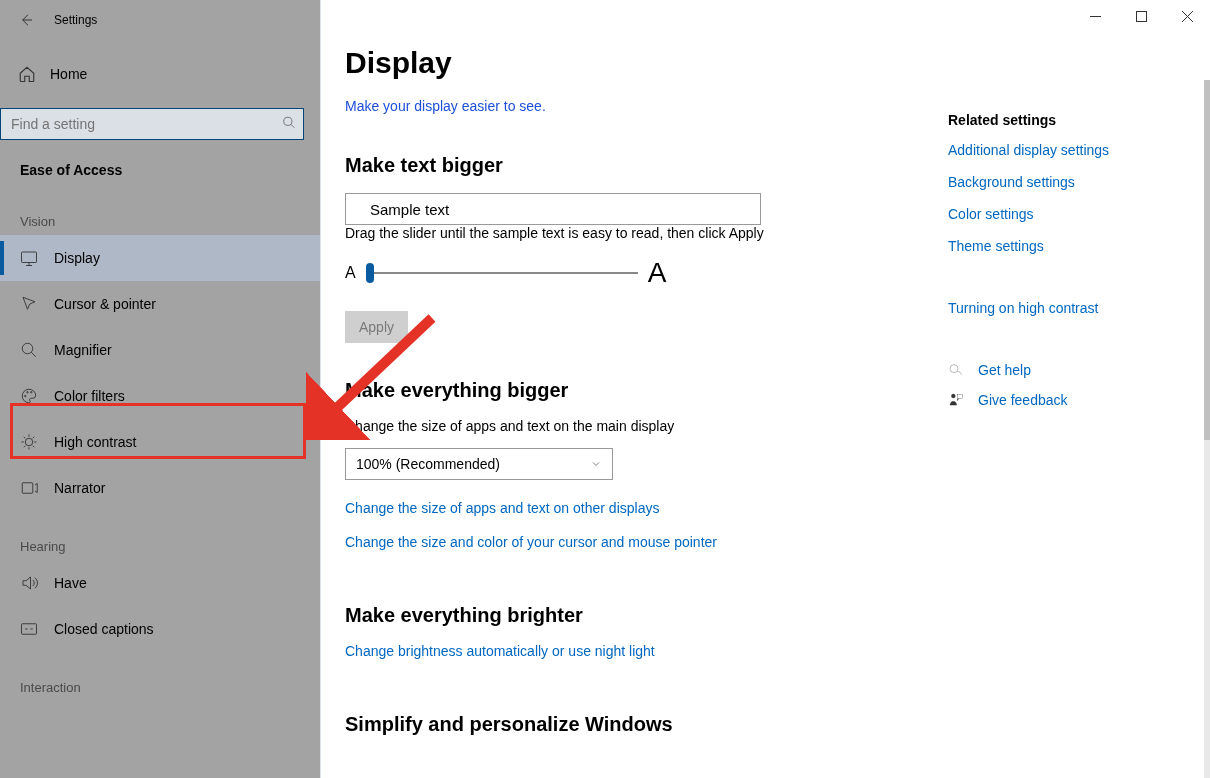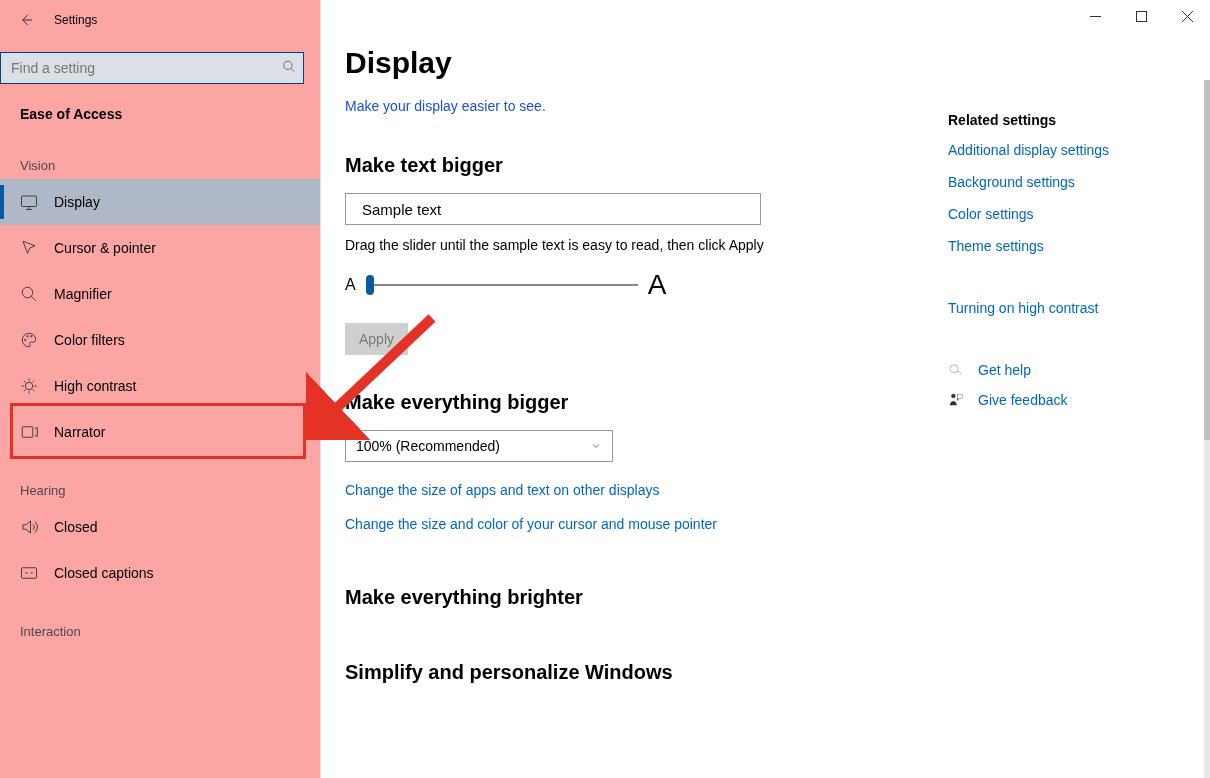--- a/index.html
+++ b/index.html
@@ -1,18 +1,18 @@
 <!DOCTYPE html>
 <html><head>
 <meta charset="utf-8">
 <style>
 *{box-sizing:border-box;margin:0;padding:0;font-family:"Segoe UI",sans-serif}
 body{width:1210px;height:778px;overflow:hidden;background:#fff;position:relative;font-size:14px;color:#000}
 .window{display:flex;height:100%}
-.sidebar{width:320px;background:#fca5a5;flex-shrink:0;position:relative}
+.sidebar{width:320px;background:#a3a3a3;flex-shrink:0;position:relative}
 .titlebar-left{display:flex;align-items:center;height:40px;padding:0 16px;gap:18px}
 .back-arrow{width:20px;height:20px;display:flex;align-items:center;justify-content:center;cursor:pointer}
 .back-arrow svg{width:16px;height:16px;stroke:#333;fill:none;stroke-width:1.5}
 .title-left{font-size:12px}
 .home-row{display:flex;align-items:center;gap:14px;padding:0 18px;height:44px;margin-top:12px;cursor:pointer}
 .home-row svg{width:18px;height:18px;stroke:#333;fill:none;stroke-width:1.5}
 .home-label{font-size:14px}
 .search-wrap{padding:12px 16px 0 0}
 .search{width:100%;height:32px;border:1px solid #00467a;background:#dbe0e7;padding:0 30px 0 10px;font-size:14px;color:#555;position:relative}
 .search-row{position:relative}
@@ -26,21 +26,21 @@
 .nav-item svg{width:18px;height:18px;stroke:#333;fill:none;stroke-width:1.2}
 .nav-label{font-size:14px}
 .content{flex:1;display:flex;position:relative;overflow:hidden}
 .titlebar-right{position:absolute;top:0;right:0;display:flex}
 .tb-btn{width:46px;height:32px;display:flex;align-items:center;justify-content:center;cursor:pointer}
 .tb-btn svg{width:11px;height:11px;stroke:#333;fill:none;stroke-width:1}
 .main{flex:1;padding:46px 30px 20px 24px;overflow-y:auto;border-left:1px solid #dde2e9}
 .page-title{font-size:30px;font-weight:600;margin-bottom:18px}
 .page-sub{font-size:14px;color:#1d4ed8;margin-bottom:40px}
 h2.sec{font-size:20px;font-weight:600;margin-bottom:16px}
-.sample-box{border:1px solid #999;width:416px;height:32px;display:flex;align-items:center;padding:0 16px;font-size:15px;margin-bottom:12px}
+.sample-box{border:1px solid #999;width:416px;height:32px;display:flex;align-items:center;padding:0 24px;font-size:15px;margin-bottom:0}
 .slider-help{font-size:14px;margin-bottom:16px}
 .slider-row{display:flex;align-items:center;gap:10px;margin-bottom:22px}
 .small-a{font-size:16px;font-weight:400}
 .big-a{font-size:28px;font-weight:400}
 .slider{width:272px;height:2px;background:#888;position:relative}
 .slider-thumb{position:absolute;left:0;top:-9px;width:8px;height:20px;background:#0a5aa0;border-radius:4px}
 .apply-btn{background:#cfcfcf;border:none;padding:8px 14px;font-size:14px;color:#7a7a7a;cursor:default}
 .sec-gap{height:36px}
 .sub-desc{font-size:14px;margin-bottom:14px}
 .dropdown{width:268px;height:32px;border:1px solid #999;display:flex;align-items:center;justify-content:space-between;padding:0 10px;font-size:14px;cursor:pointer;margin-bottom:20px}
@@ -66,20 +66,26 @@
 
   <div class="sidebar">
     <div class="titlebar-left">
       <span class="back-arrow">
         <svg viewBox="0 0 24 24">
             <path d="M15 4l-8 8 8 8M7 12h14"></path>
           </svg>
       </span>
       <span class="title-left">Settings</span>
     </div>
+    <div class="home-row">
+      <svg viewBox="0 0 24 24">
+          <path d="M3 11l9-8 9 8v10a1 1 0 01-1 1h-5v-7h-6v7H4a1 1 0 01-1-1V11z"></path>
+        </svg>
+      <span class="home-label">Home</span>
+    </div>
     <div class="search-wrap">
       <div class="search-row">
         <input class="search" placeholder="Find a setting" style="">
         <span class="search-icon">
           <svg viewBox="0 0 24 24">
               <circle cx="10" cy="10" r="7"></circle>
               <path d="M15 15l6 6"></path>
             </svg>
         </span>
       </div>
@@ -130,21 +136,21 @@
           <path d="M20 8l3-2v12l-3-2"></path>
         </svg>
       <span class="nav-label">Narrator</span>
     </div>
 
     <div class="group-label">Hearing</div>
     <div class="nav-item">
       <svg viewBox="0 0 24 24">
           <path d="M4 9v6h4l6 5V4L8 9H4zM17 8a5 5 0 010 8M20 5a9 9 0 010 14"></path>
         </svg>
-      <span class="nav-label">Closed</span>
+      <span class="nav-label">Have</span>
     </div>
     <div class="nav-item">
       <svg viewBox="0 0 24 24">
           <rect x="2" y="5" width="20" height="14" rx="1"></rect>
           <path d="M7 12h3M14 12h3"></path>
         </svg>
       <span class="nav-label">Closed captions</span>
     </div>
 
     <div class="group-label">Interaction</div>
@@ -180,31 +186,33 @@
         <span class="small-a">A</span>
         <div class="slider">
             <div class="slider-thumb"></div>
           </div>
         <span class="big-a">A</span>
       </div>
       <button class="apply-btn" disabled="">Apply</button>
 
       <div class="sec-gap"></div>
       <h2 class="sec">Make everything bigger</h2>
+      <div class="sub-desc">Change the size of apps and text on the main display</div>
       <div class="dropdown">
         <span>100% (Recommended)</span>
         <svg viewBox="0 0 24 24">
             <path d="M6 9l6 6 6-6"></path>
           </svg>
       </div>
       <a class="link">Change the size of apps and text on other displays</a>
       <a class="link">Change the size and color of your cursor and mouse pointer</a>
 
       <div class="sec-gap"></div>
       <h2 class="sec">Make everything brighter</h2>
+      <a class="link">Change brightness automatically or use night light</a>
 
       <div class="sec-gap"></div>
       <h2 class="sec">Simplify and personalize Windows</h2>
     </div>
 
     <div class="right-rail">
       <div class="rail-head">Related settings</div>
       <a class="rail-link">Additional display settings</a>
       <a class="rail-link">Background settings</a>
       <a class="rail-link">Color settings</a>

